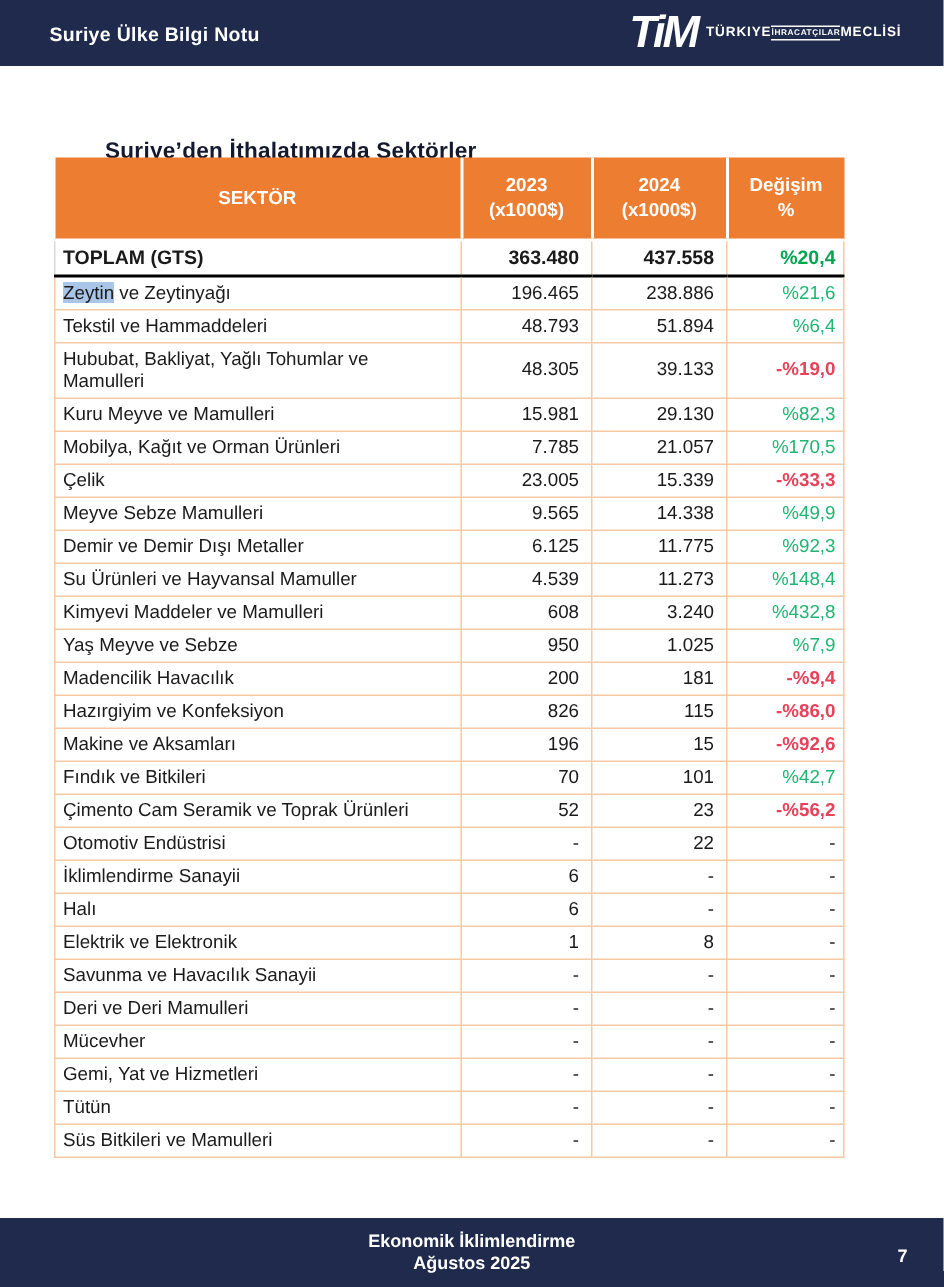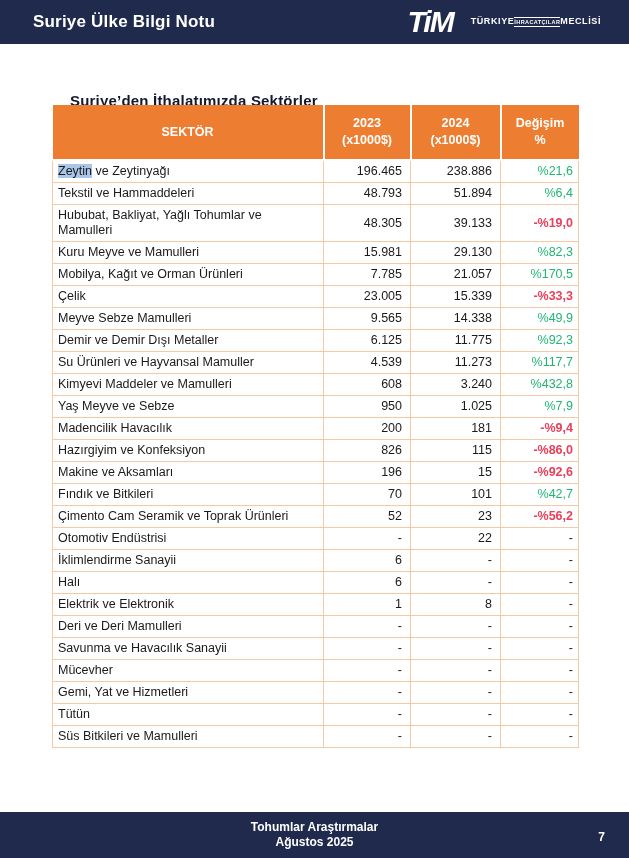--- a/index.html
+++ b/index.html
@@ -21,39 +21,39 @@
     overflow:hidden;
   }
 
   
   .topbar{
     position:absolute;top:0;left:0;width:629px;height:44px;
     background:var(--navy);
     display:flex;align-items:center;justify-content:space-between;
     padding:0 28px 0 33px;
   }
-  .topbar-title{color:#fff;font-weight:bold;font-size:17px;letter-spacing:.2px;}
-  .logo{display:flex;align-items:center;gap:18px;}
+  .topbar-title{color:#fff;font-weight:bold;font-size:13px;letter-spacing:.2px;}
+  .logo{display:flex;align-items:center;gap:6px;}
   .logo-mark{color:#fff;font-size:30px;font-weight:bold;font-style:italic;letter-spacing:-2px;line-height:1;}
   .logo-block{display:flex;color:#fff;line-height:1.15;}
   .logo-line-top,.logo-line-bottom{font-size:9px;font-weight:bold;letter-spacing:.6px;}
   .logo-line-mid{
     font-size:5.5px;letter-spacing:.4px;font-weight:bold;
     border-top:1px solid #fff;border-bottom:1px solid #fff;
     padding:1px 0;margin:1px 0;
   }
 
   
   .section-heading{position:absolute;left:70px;top:57px;}
   .section-title{font-size:15px;font-weight:bold;color:#14192e;letter-spacing:.2px;margin-top:35px;}
   .section-subtitle{font-size:14px;color:#6d28d9;margin-top:3px;}
 
   
   table{
-    position:absolute;left:52px;top:105px;width:526px;
+    position:absolute;left:36px;top:105px;width:526px;
     border-collapse:collapse;table-layout:fixed;
   }
   thead th{
     background:var(--orange);color:#fff;font-weight:bold;font-size:12.5px;
     height:55px;text-align:center;vertical-align:middle;line-height:1.35;
     border-left:2px solid #fff;border-bottom:2px solid #fff;
   }
   thead th:first-child{border-left:none;}
   tbody td{
     font-size:12.5px;color:var(--ink);
@@ -127,20 +127,26 @@
         <span>2024</span><br>
         <span>(x1000$)</span>
       </th>
       <th>
         <span>Değişim</span><br>
         <span>%</span>
       </th>
     </tr>
   </thead>
   <tbody>
+    <tr class="row-total">
+      <td class="sector">TOPLAM (GTS)</td>
+      <td class="num">363.480</td>
+      <td class="num">437.558</td>
+      <td class="chg pos">%20,4</td>
+    </tr>
   <tr>
     <td class="sector"><span class="hl">Zeytin</span> ve Zeytinyağı</td>
     <td class="num">196.465</td>
     <td class="num">238.886</td>
     <td class="chg pos">%21,6</td>
   </tr>
       <tr>
     <td class="sector">Tekstil ve Hammaddeleri</td>
     <td class="num">48.793</td>
     <td class="num">51.894</td>
@@ -179,21 +185,21 @@
       <tr>
     <td class="sector">Demir ve Demir Dışı Metaller</td>
     <td class="num">6.125</td>
     <td class="num">11.775</td>
     <td class="chg pos">%92,3</td>
   </tr>
       <tr>
     <td class="sector">Su Ürünleri ve Hayvansal Mamuller</td>
     <td class="num">4.539</td>
     <td class="num">11.273</td>
-    <td class="chg pos">%117,7</td>
+    <td class="chg pos">%148,4</td>
   </tr>
       <tr>
     <td class="sector">Kimyevi Maddeler ve Mamulleri</td>
     <td class="num">608</td>
     <td class="num">3.240</td>
     <td class="chg pos">%432,8</td>
   </tr>
       <tr>
     <td class="sector">Yaş Meyve ve Sebze</td>
     <td class="num">950</td>
@@ -248,27 +254,27 @@
     <td class="num">-</td>
     <td class="chg flat">-</td>
   </tr>
       <tr>
     <td class="sector">Elektrik ve Elektronik</td>
     <td class="num">1</td>
     <td class="num">8</td>
     <td class="chg flat">-</td>
   </tr>
       <tr>
+    <td class="sector">Savunma ve Havacılık Sanayii</td>
+    <td class="num">-</td>
+    <td class="num">-</td>
+    <td class="chg flat">-</td>
+  </tr>
+      <tr>
     <td class="sector">Deri ve Deri Mamulleri</td>
-    <td class="num">-</td>
-    <td class="num">-</td>
-    <td class="chg flat">-</td>
-  </tr>
-      <tr>
-    <td class="sector">Savunma ve Havacılık Sanayii</td>
     <td class="num">-</td>
     <td class="num">-</td>
     <td class="chg flat">-</td>
   </tr>
       <tr>
     <td class="sector">Mücevher</td>
     <td class="num">-</td>
     <td class="num">-</td>
     <td class="chg flat">-</td>
   </tr>
@@ -287,16 +293,16 @@
       <tr>
     <td class="sector">Süs Bitkileri ve Mamulleri</td>
     <td class="num">-</td>
     <td class="num">-</td>
     <td class="chg flat">-</td>
   </tr>
     </tbody>
 </table>
 
 <footer class="footer">
-  <div class="footer-line">Tohumlar Araştırmalar</div>
+  <div class="footer-line">Ekonomik İklimlendirme</div>
   <div class="footer-line">Ağustos 2025</div>
   <div class="page-number">7</div>
 </footer>
 
 </body></html>

